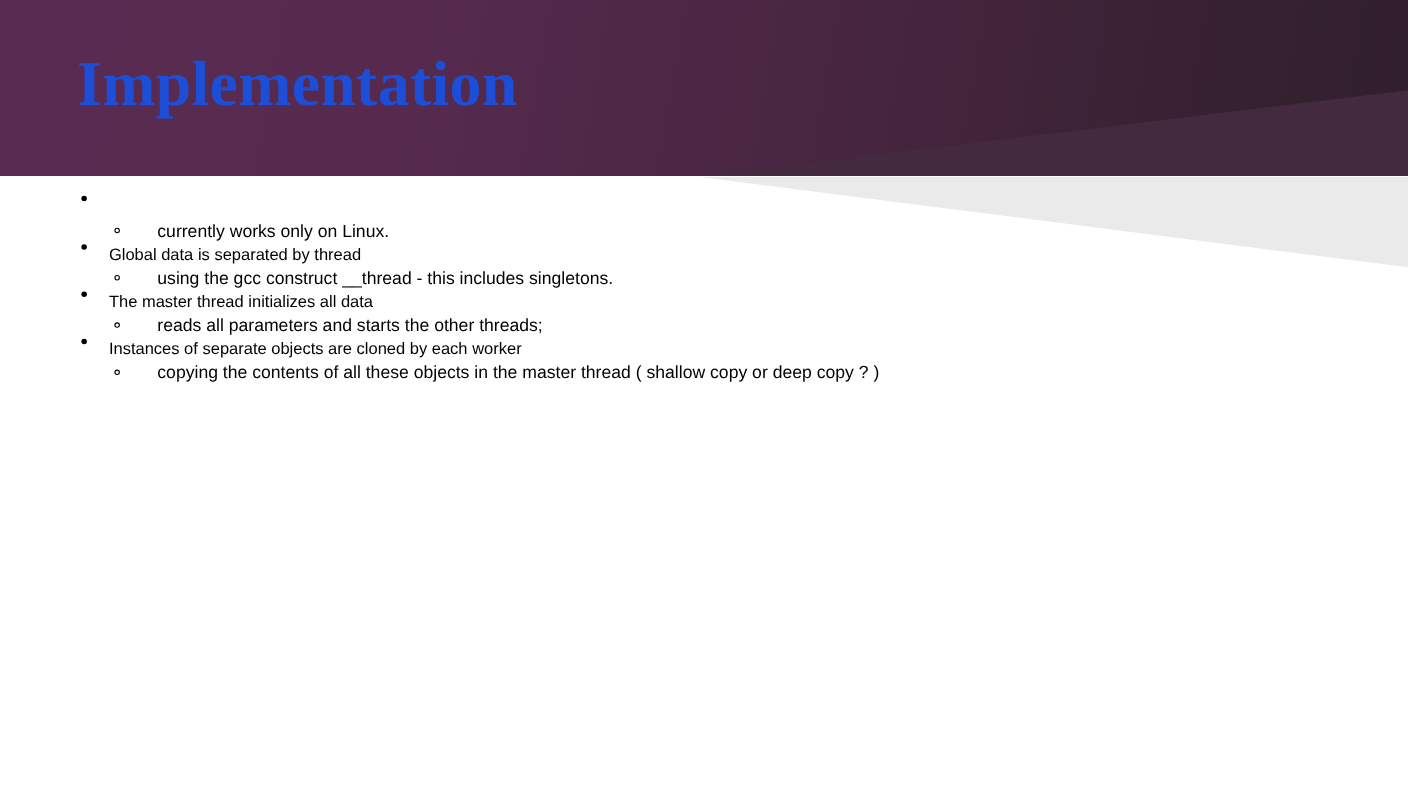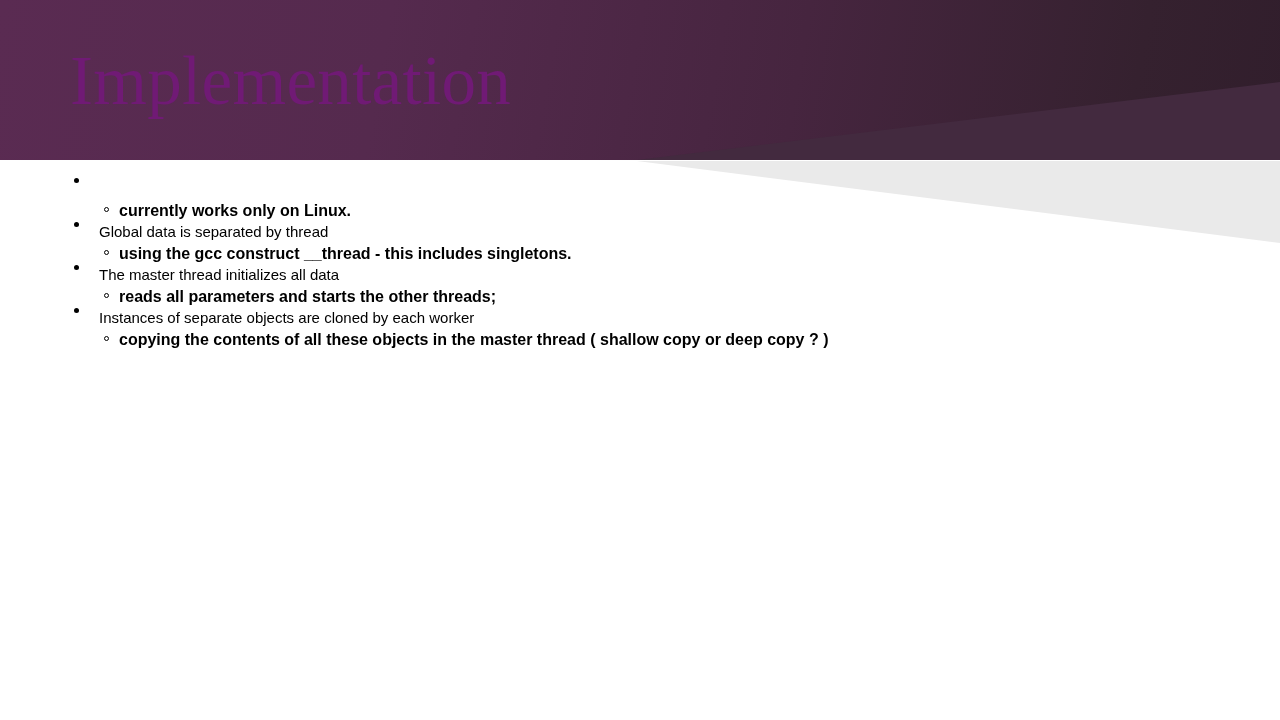--- a/index.html
+++ b/index.html
@@ -31,24 +31,24 @@
     left:0; top:0;
     width:1280px; height:160px;
     display:block;
   }
 
   .slide-title {
     position:absolute;
     left:70px;
     top:47px;
     font-family:"Liberation Serif", serif;
-    font-size:69px;
+    font-size:58px;
     line-height:1.0;
-    font-weight:400;
-    color:#701a75;
+    font-weight:700;
+    color:#1d4ed8;
     letter-spacing:0.3px;
     white-space:nowrap;
   }
 
   
   .gray-wedge-svg {
     position:absolute;
     left:0; top:160px;
     width:1280px; height:90px;
     display:block;
@@ -99,23 +99,22 @@
     position:absolute;
     left:104px;
     top:7px;
     width:5px; height:5px;
     border:1px solid #000000;
     border-radius:50%;
     background:transparent;
   }
   .bullet-l2 .text {
     position:absolute;
-    left:119px;
+    left:143px;
     top:0;
-    font-weight:bold;
   }
 
   .row-0 { position:absolute; top:17px;  left:0; width:1280px; }
   .row-1 { position:absolute; top:40px;  left:0; width:1280px; }
   .row-2 { position:absolute; top:61px;  left:0; width:1280px;text-decoration:underline; }
   .row-3 { position:absolute; top:83px;  left:0; width:1280px; }
   .row-4 { position:absolute; top:104px; left:0; width:1280px; }
   .row-5 { position:absolute; top:126px; left:0; width:1280px; }
   .row-6 { position:absolute; top:147px; left:0; width:1280px;text-align:center; }
   .row-7 { position:absolute; top:169px; left:0; width:1052px; }

